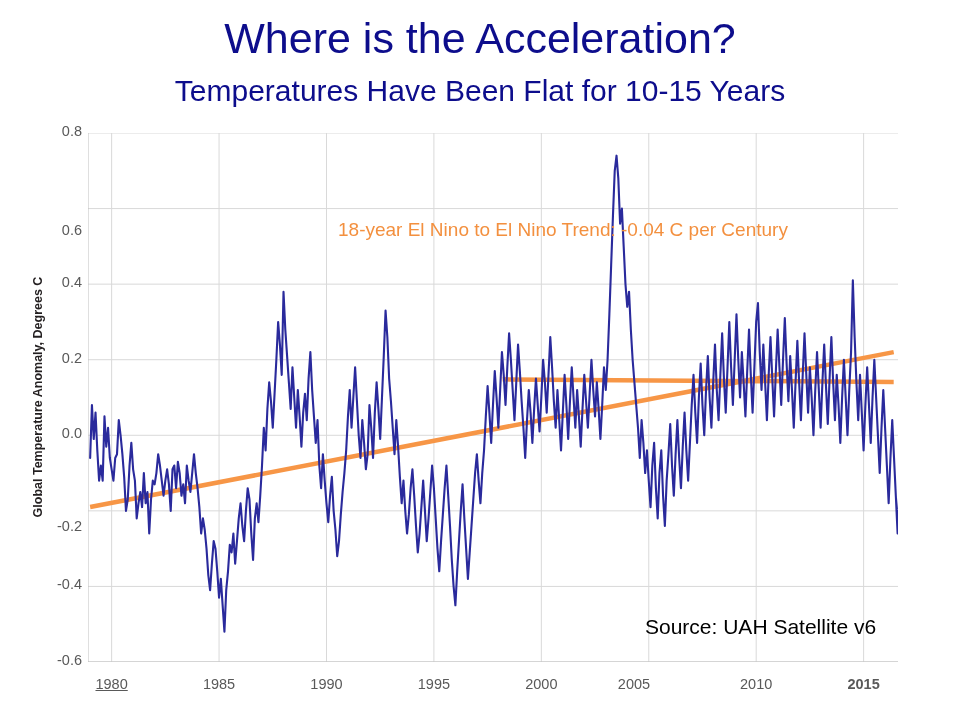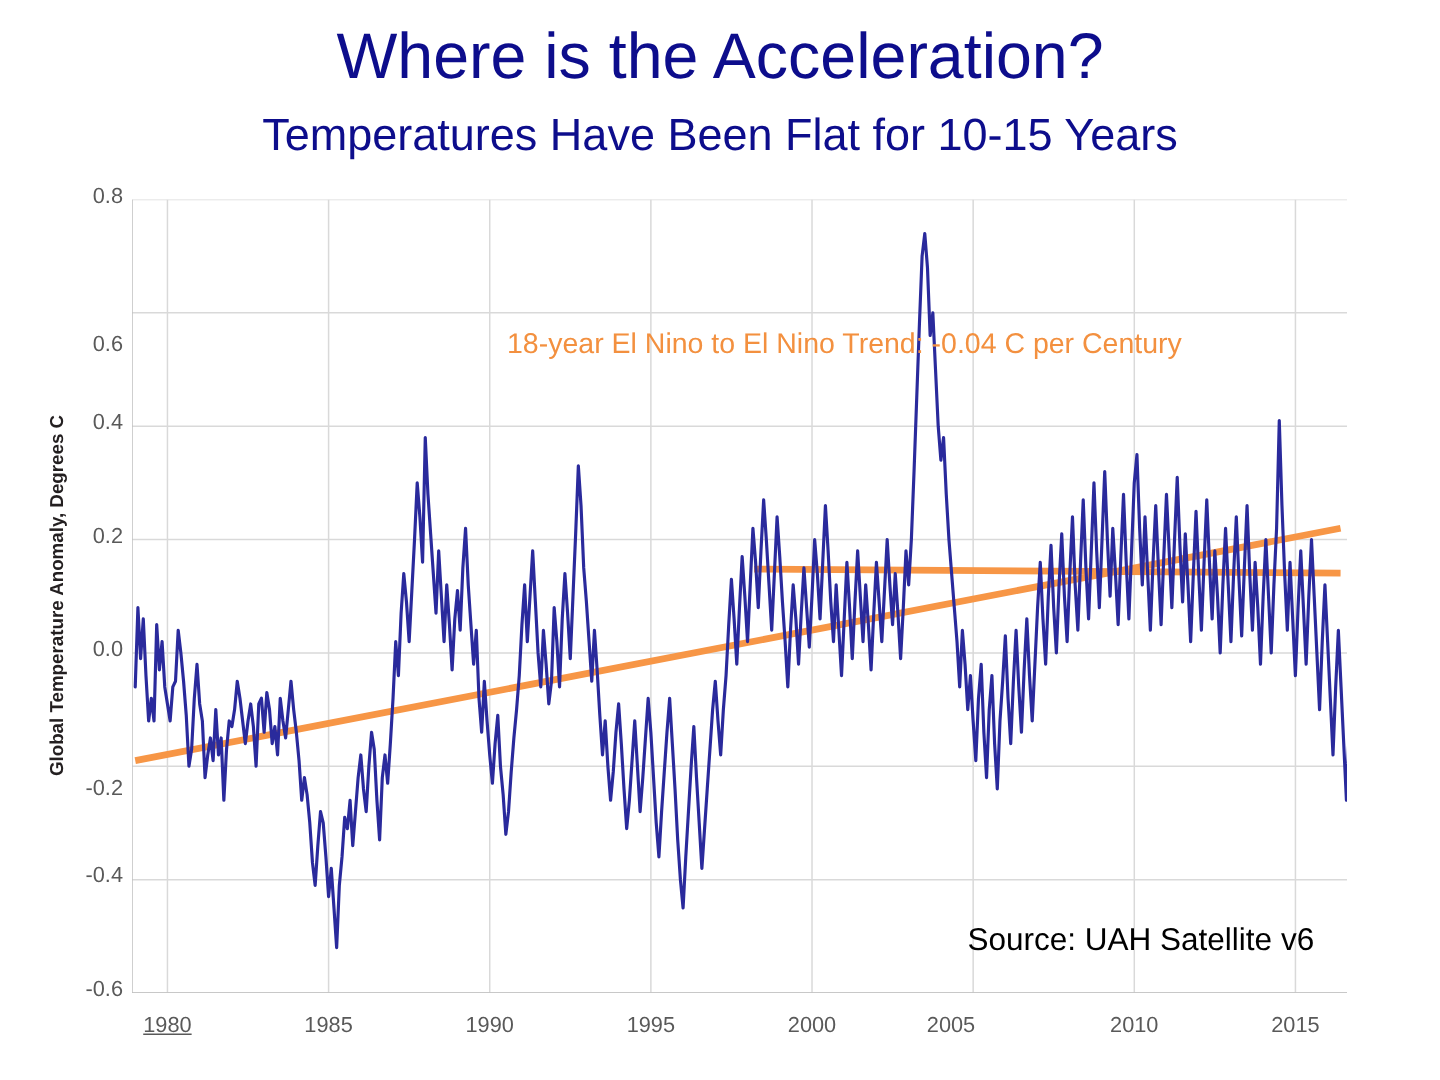--- a/index.html
+++ b/index.html
@@ -111,21 +111,21 @@
       <div class="ytick" style="top: 652px;">-0.6</div>
     </div>
   <div id="xticks">
       <div class="xtick" style="left: 111.634px; text-decoration: underline;">1980</div>
       <div class="xtick" style="left: 219.061px;">1985</div>
       <div class="xtick" style="left: 326.488px;">1990</div>
       <div class="xtick" style="left: 433.915px;">1995</div>
       <div class="xtick" style="left: 541.342px;">2000</div>
       <div class="xtick" style="left: 634px;">2005</div>
       <div class="xtick" style="left: 756.196px;">2010</div>
-      <div class="xtick" style="left: 863.623px;">2015</div>
+      <div class="xtick" style="left: 863.623px; font-weight: bold;">2015</div>
     </div>
 
   <div id="plot">
     <svg id="chartsvg" width="810" height="529" viewBox="0 0 810 529" xmlns="http://www.w3.org/2000/svg">
       <g id="gridlines">
           <line x1="0" x2="810" y1="0" y2="0" stroke="#d9d9d9" stroke-width="1"></line>
           <line x1="0" x2="810" y1="75.57142857142856" y2="75.57142857142856" stroke="#d9d9d9" stroke-width="1"></line>
           <line x1="0" x2="810" y1="151.1428571428571" y2="151.1428571428571" stroke="#d9d9d9" stroke-width="1"></line>
           <line x1="0" x2="810" y1="226.71428571428567" y2="226.71428571428567" stroke="#d9d9d9" stroke-width="1"></line>
           <line x1="0" x2="810" y1="302.2857142857143" y2="302.2857142857143" stroke="#d9d9d9" stroke-width="1"></line>

